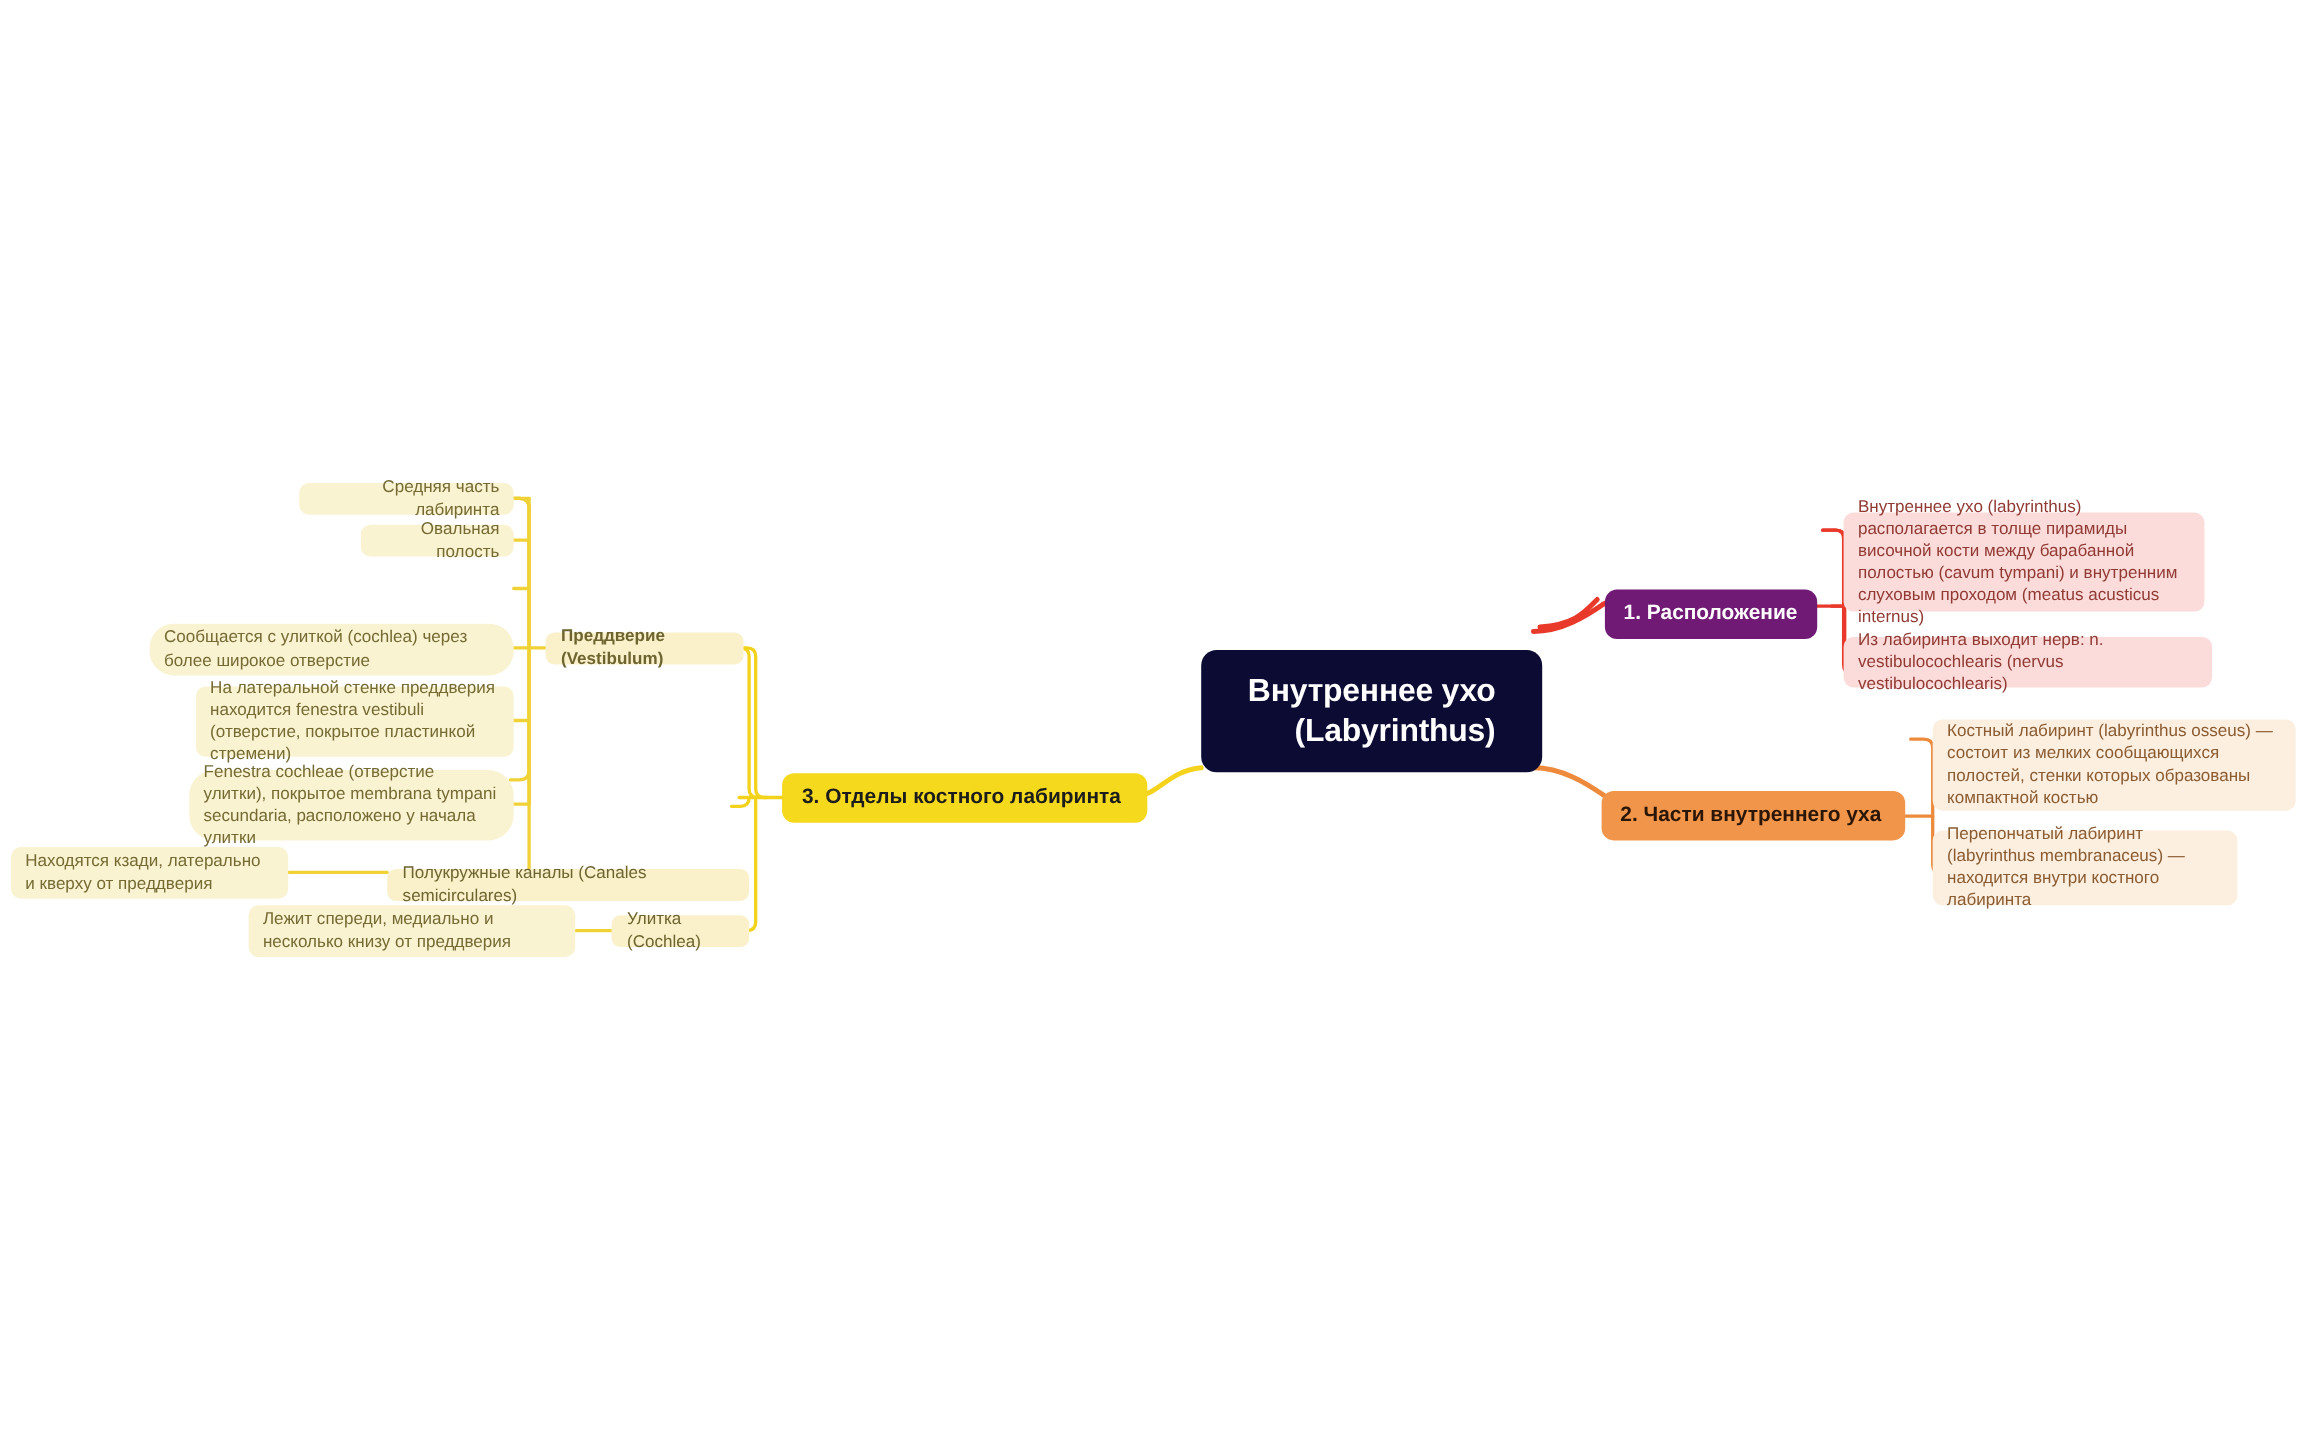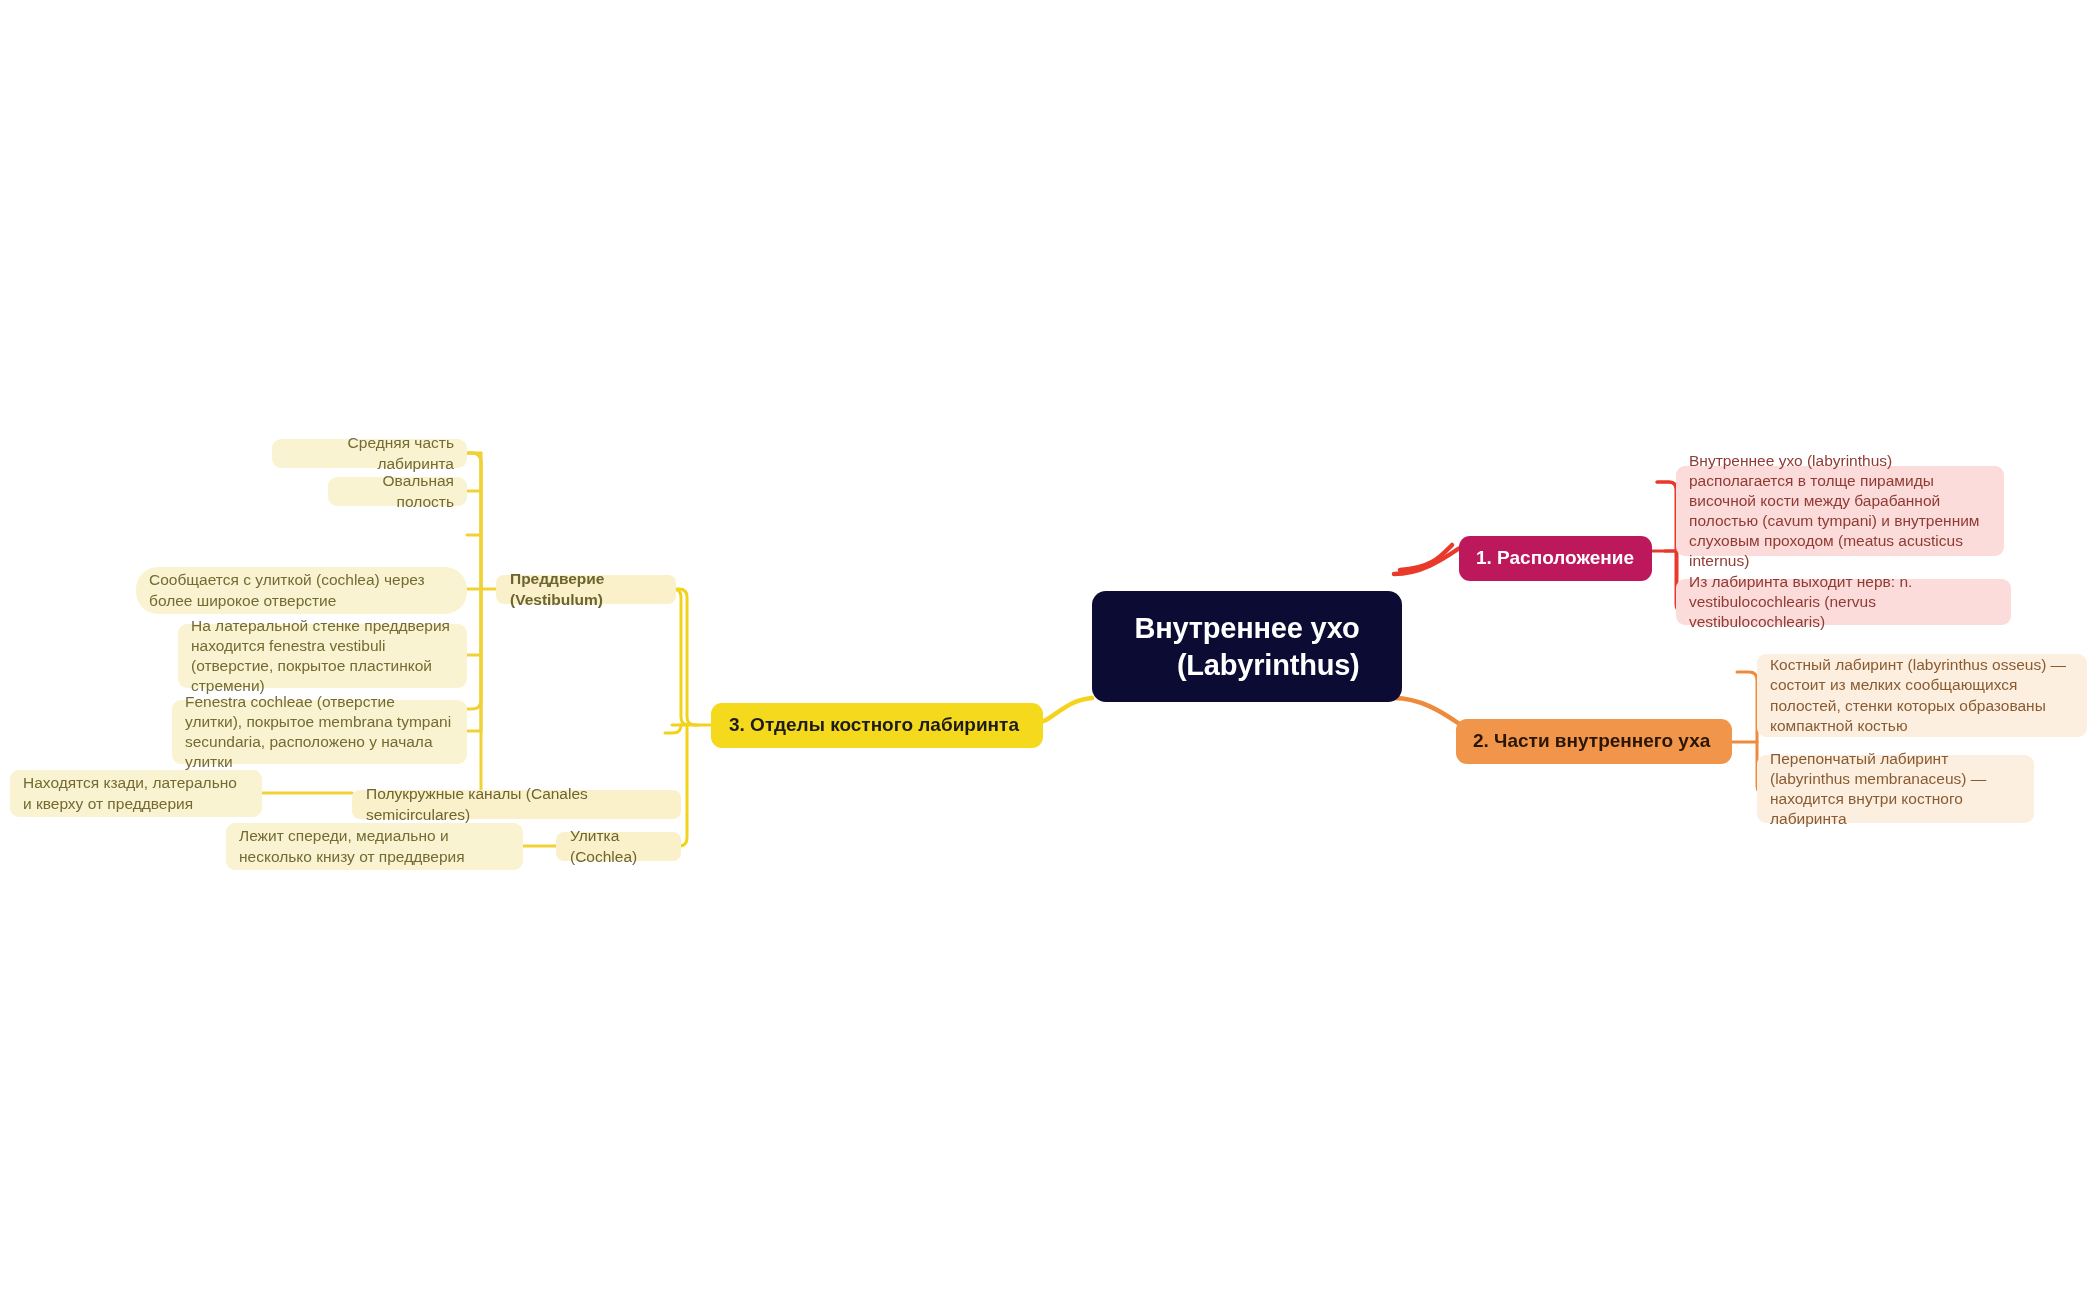--- a/index.html
+++ b/index.html
@@ -46,21 +46,21 @@
     font-weight: 700;
     letter-spacing: -0.2px;
     justify-content: center;
     text-align: right;
     line-height: 1.25;
     z-index: 5;
   }
 
   
   .n-b1 {
-    background: #be185d;
+    background: #701a75;
     color: #ffffff;
     font-size: 19px;
     font-weight: 700;
     border-radius: 11px;
     padding: 0 17px;
     z-index: 4;
   }
   .n-b2 {
     background: #F0954A;
     color: #2B1606;
@@ -211,21 +211,21 @@
 
 
   <div class="node leaf leaf-yellow l-align" style="left:136px; top:567px; width:331px; height:47px;border-radius:22px;">
     <span>Сообщается с улиткой (cochlea) через более широкое отверстие</span>
   </div>
 
   <div class="node leaf leaf-yellow l-align" style="left:178px; top:624px; width:289px; height:64px;">
     <span>На латеральной стенке преддверия находится fenestra vestibuli (отверстие, покрытое пластинкой стремени)</span>
   </div>
 
-  <div class="node leaf leaf-yellow l-align" style="left:172px; top:700px; width:295px; height:64px;">
+  <div class="node leaf leaf-yellow l-align" style="left:172px; top:700px; width:295px; height:64px;border-radius:23px;">
     <span>Fenestra cochleae (отверстие улитки), покрытое membrana tympani secundaria, расположено у начала улитки</span>
   </div>
 
   <div class="node leaf leaf-yellow l-align" style="left:10px; top:770px; width:252px; height:47px;">
     <span>Находятся кзади, латерально и кверху от преддверия</span>
   </div>
 
   <div class="node leaf leaf-yellow l-align" style="left:226px; top:823px; width:297px; height:47px;">
     <span>Лежит спереди, медиально и несколько книзу от преддверия</span>
   </div>

